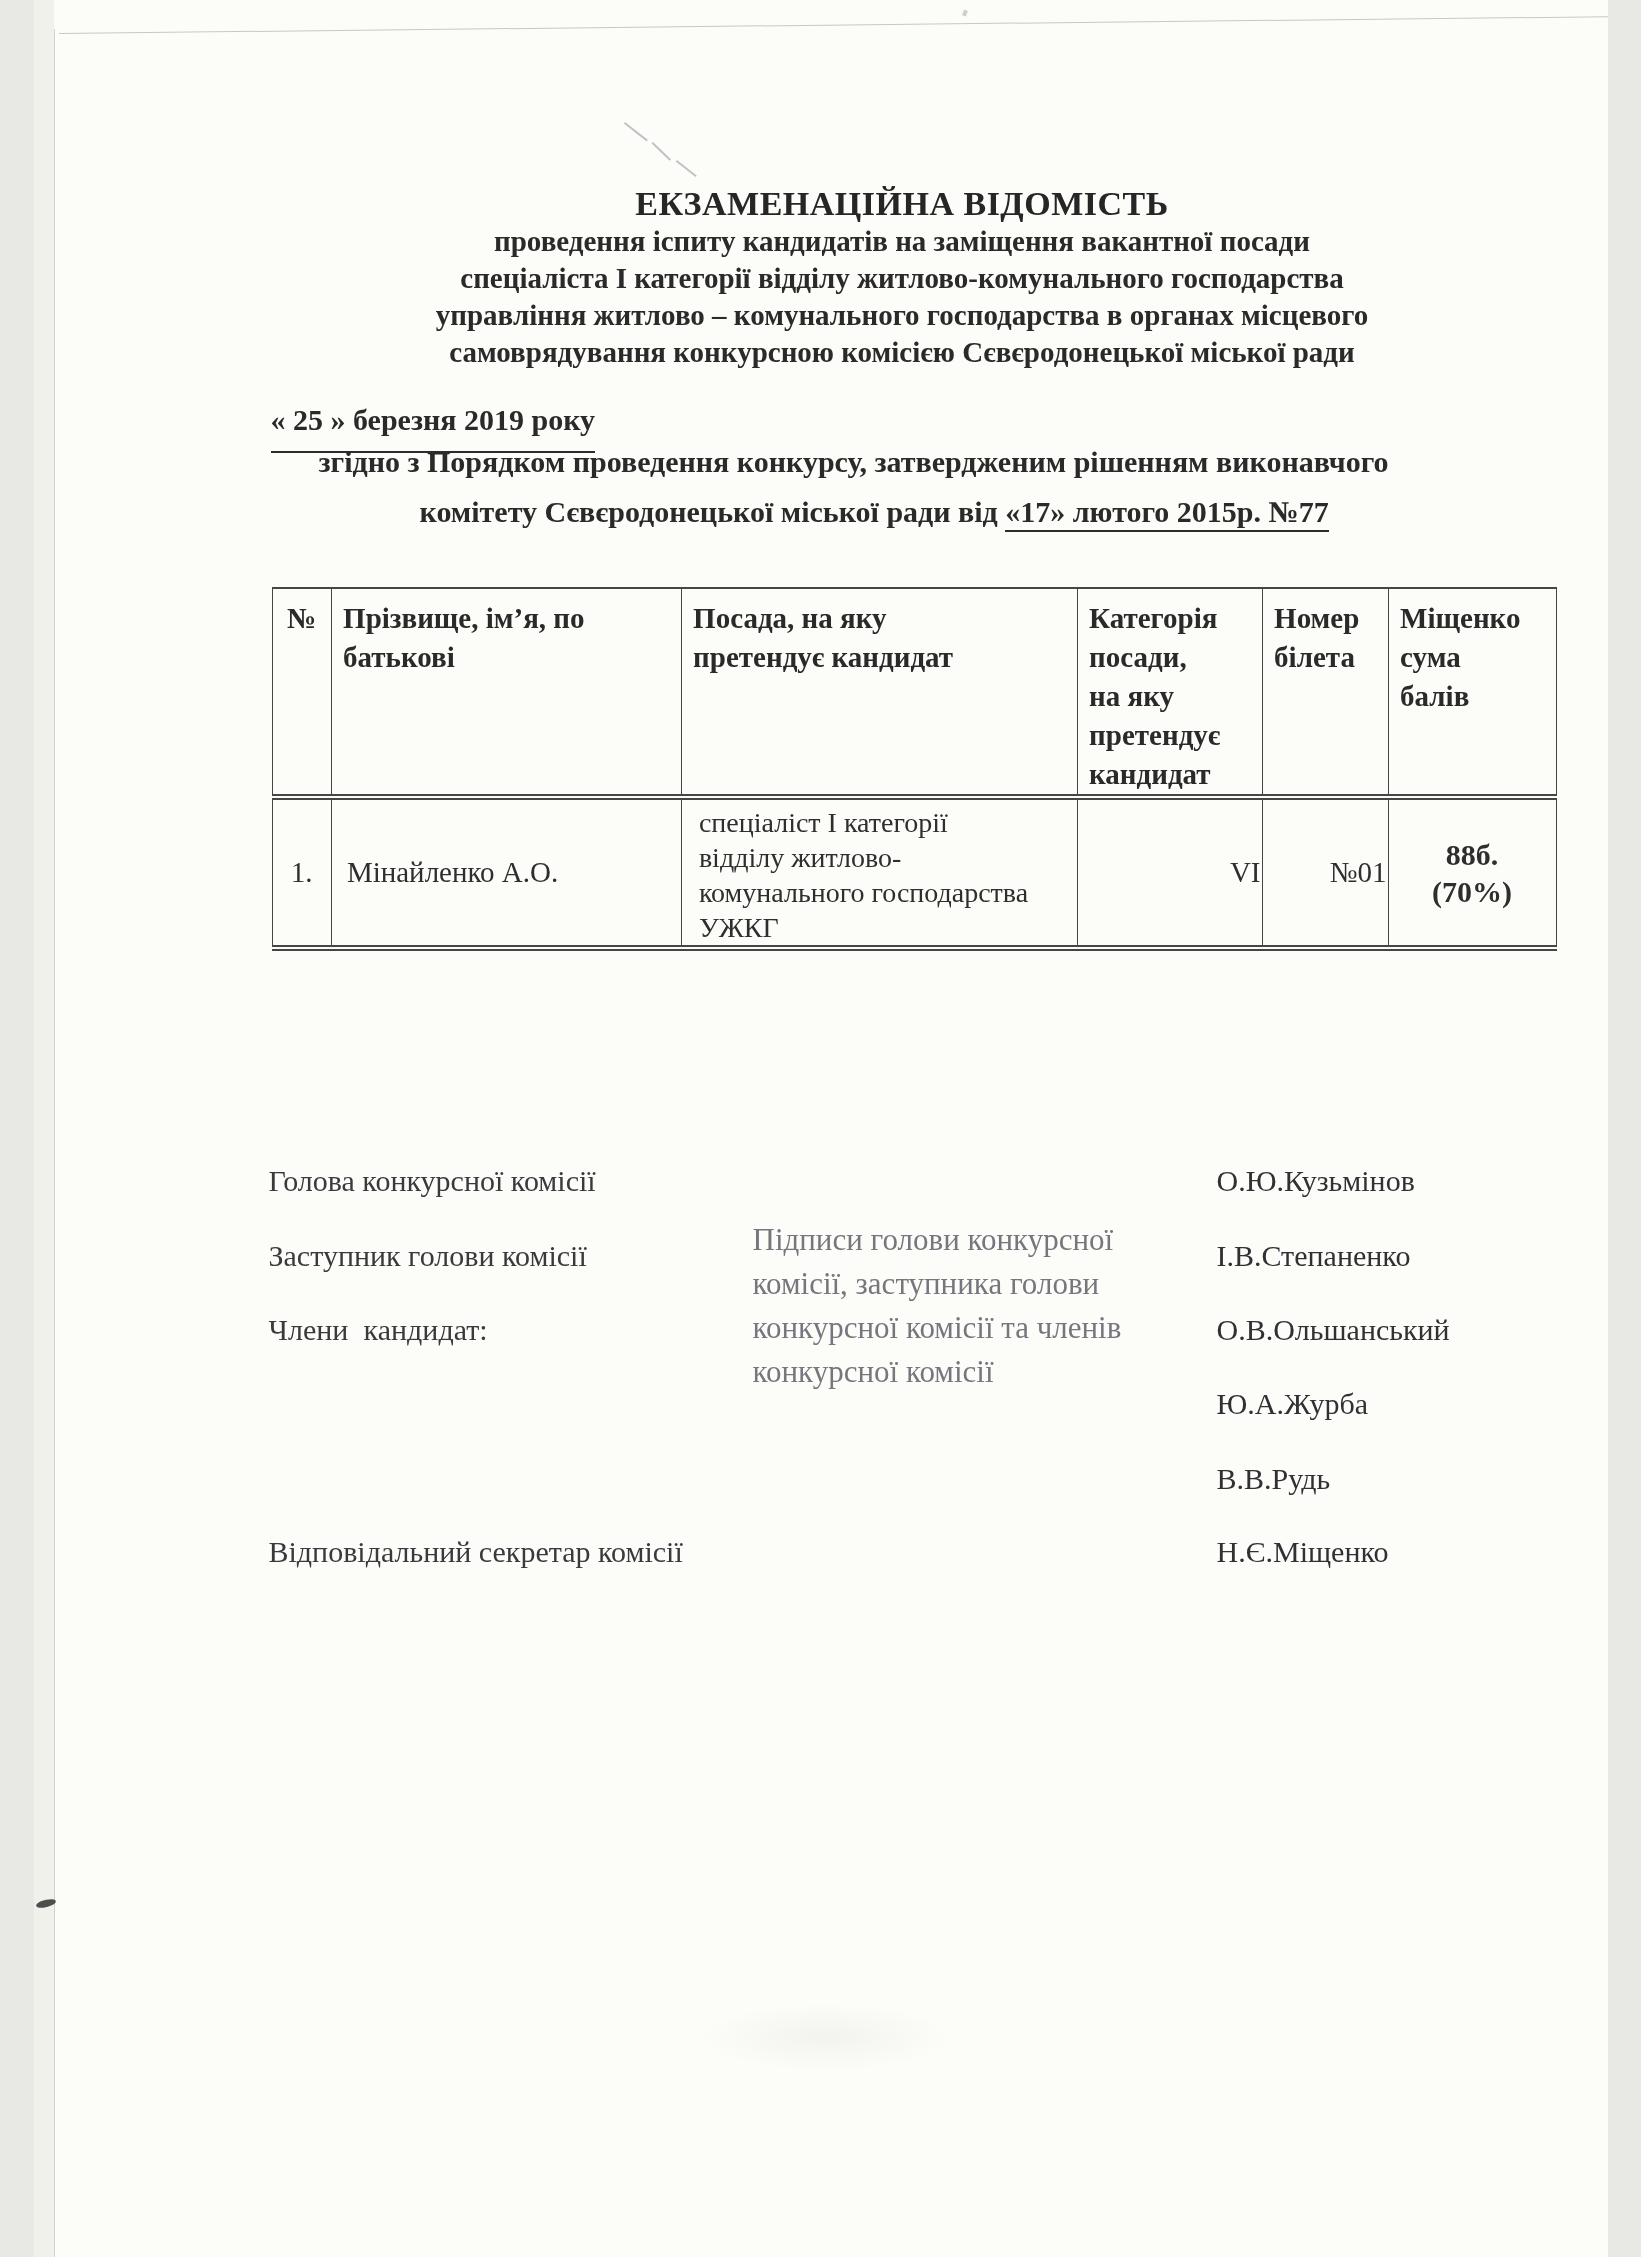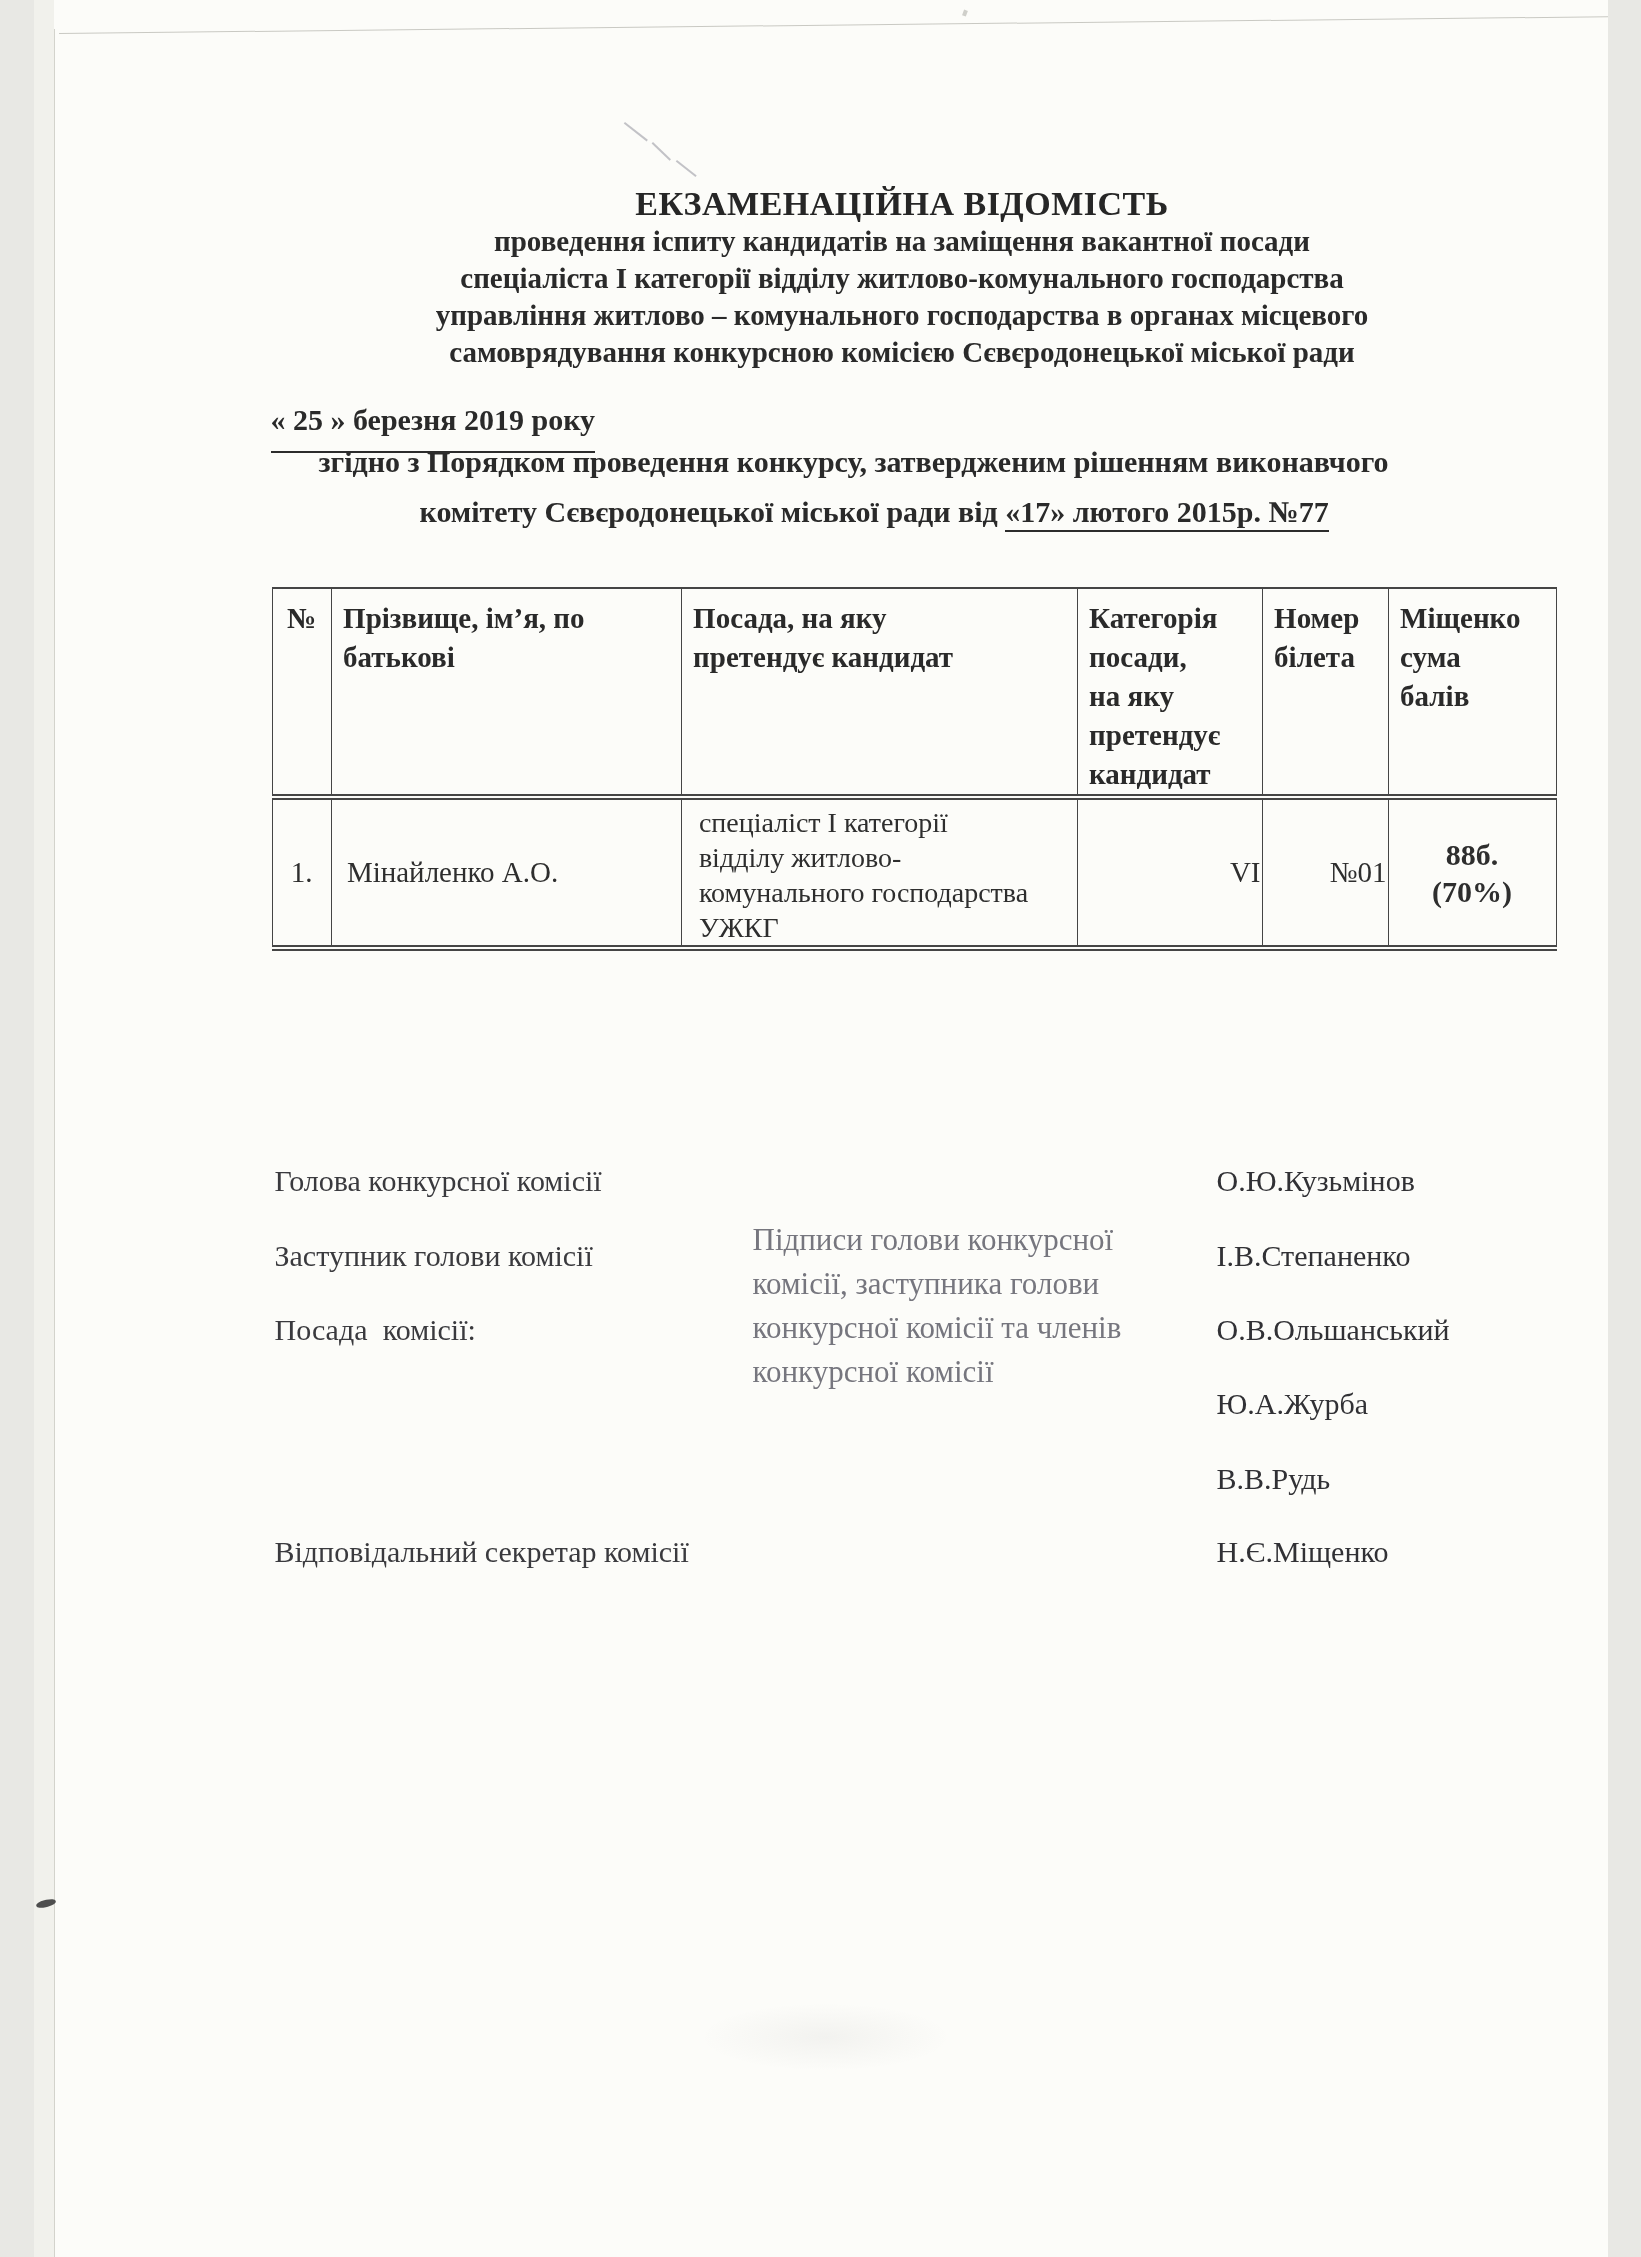--- a/index.html
+++ b/index.html
@@ -71,21 +71,21 @@
   }
   .exam th.c-num { text-align:center; padding-left:1.9px; padding-right:1.9px; }
   .exam tbody td { border-bottom:6.8px double #454545; vertical-align:middle; font-size:29px; color:#2e2e2e; }
   .exam td.d-num { text-align:center; }
   .exam td.d-name { padding-left:15.4px; }
   .exam td.d-position { white-space:pre-line; vertical-align:top; padding:5.8px 5.8px 0 17.4px; line-height:35px; font-size:28px; }
   .exam td.d-category, .exam td.d-ticket { text-align:right; }
   .exam td.d-total { text-align:center; font-weight:bold; white-space:pre-line; line-height:37px; font-size:30px; }
 
   
-  .sig-label { position:absolute; left:241px; font-size:30px; color:#3a3a3e; }
+  .sig-label { position:absolute; left:235px; font-size:30px; color:#3a3a3e; }
   .sig-name  { position:absolute; left:1183px; font-size:30px; color:#313135; }
   .lbl-chair { top:1164px; }
   .lbl-deputy { top:1239px; }
   .lbl-members { top:1313px; word-spacing:7.7px; }
   .lbl-secretary { top:1535px; }
   .nm-1 { top:1164px; } .nm-2 { top:1239px; } .nm-3 { top:1313px; }
   .nm-4 { top:1387px; } .nm-5 { top:1462px; } .nm-6 { top:1535px; }
   .sig-note {
     position:absolute; left:719px; top:1218px; width:425px;
     font-size:31px; line-height:44px; color:#76767e; white-space:pre-line;
@@ -157,21 +157,21 @@
         <td class="d-category">VI</td>
         <td class="d-ticket">№01</td>
         <td class="d-total">88б.
 (70%)</td>
       </tr>
     </tbody>
   </table>
 
   <div class="sig-label lbl-chair">Голова конкурсної комісії</div>
   <div class="sig-label lbl-deputy">Заступник голови комісії</div>
-  <div class="sig-label lbl-members">Посада  комісії:</div>
+  <div class="sig-label lbl-members">Члени  кандидат:</div>
   <div class="sig-label lbl-secretary">Відповідальний секретар комісії</div>
 
   <div class="sig-note">Підписи голови конкурсної
 комісії, заступника голови
 конкурсної комісії та членів
 конкурсної комісії</div>
 
   <div class="sig-name nm-1">О.Ю.Кузьмінов</div>
   <div class="sig-name nm-2">І.В.Степаненко</div>
   <div class="sig-name nm-3">О.В.Ольшанський</div>

